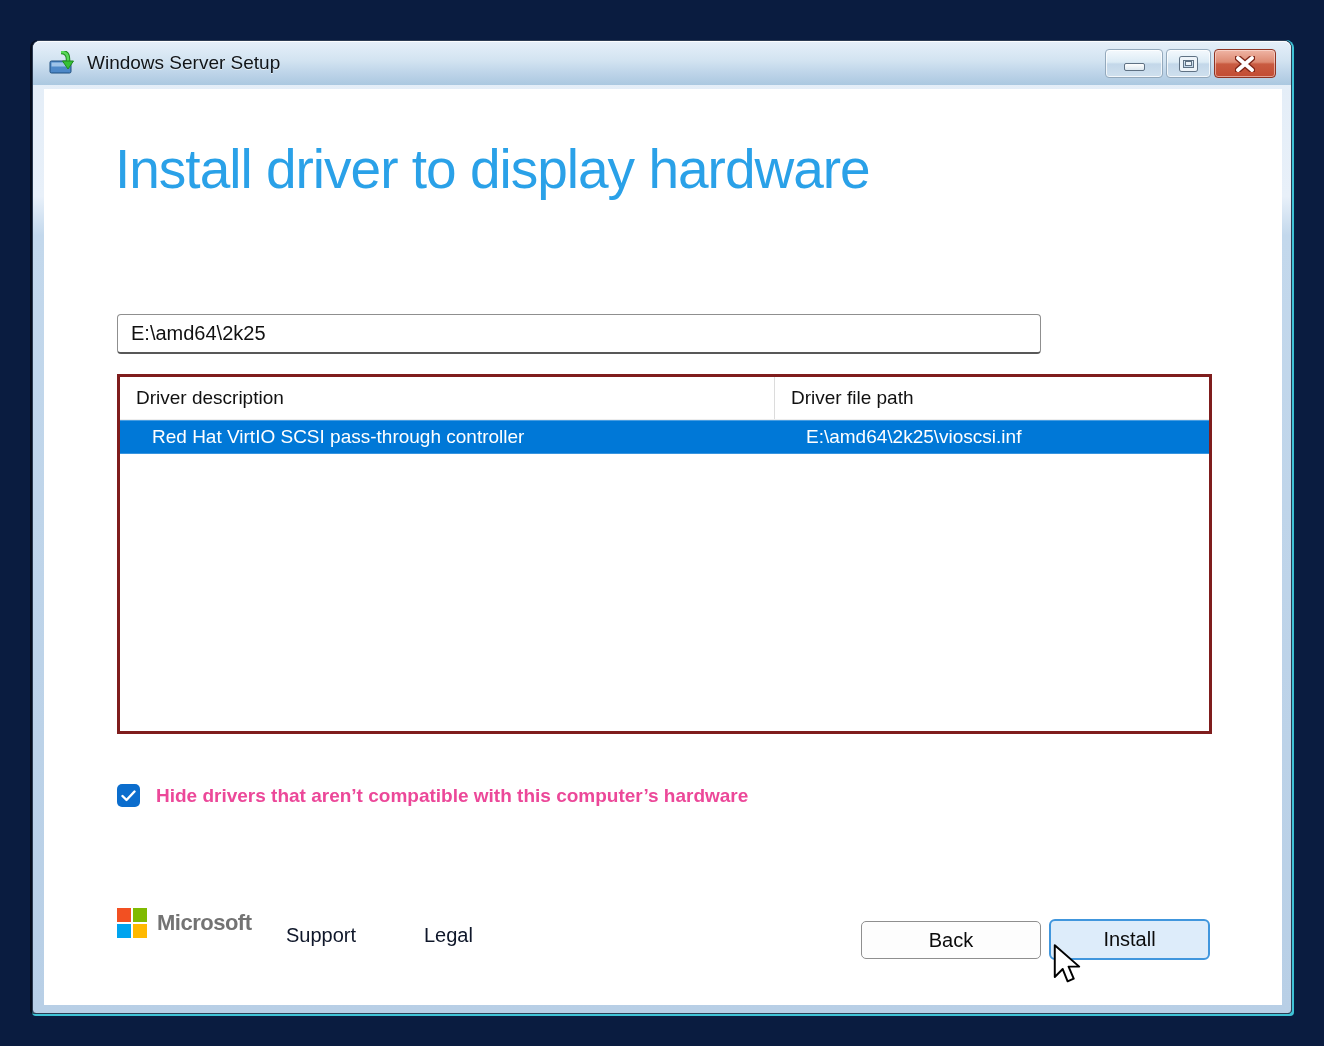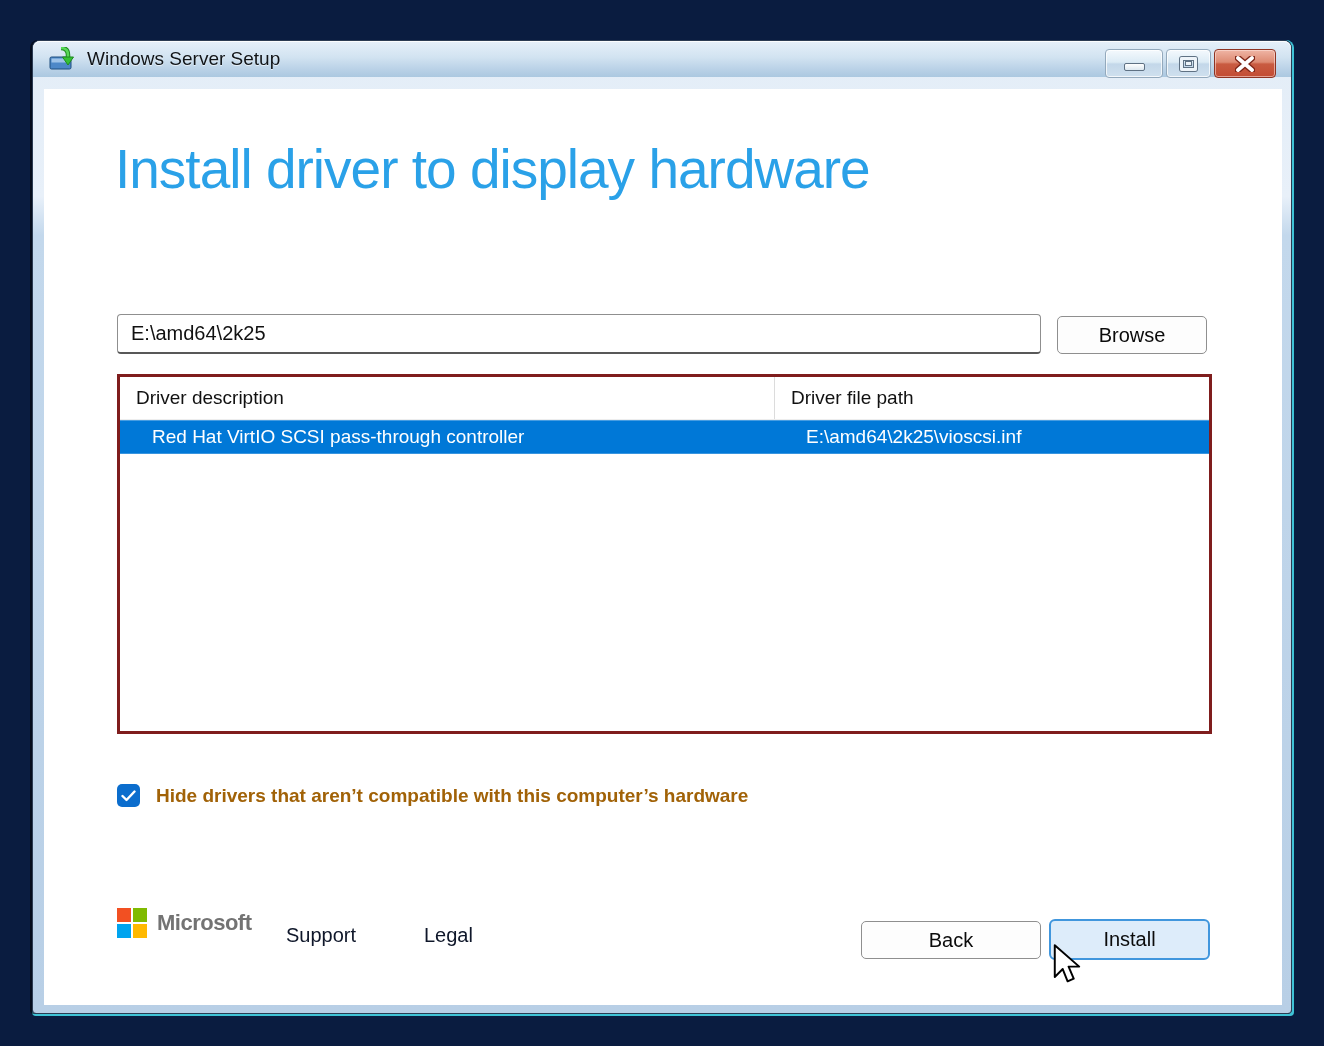--- a/index.html
+++ b/index.html
@@ -10,21 +10,21 @@
     position:relative;
   }
   .window {
     position:absolute; left:32px; top:40px; width:1260px; height:974px;
     border-radius:8px 8px 4px 4px;
     background:linear-gradient(180deg,#e3edf7 0%,#e8f0f9 16%,#c3d8ec 20%,#b8cfe6 100%);
     border:1px solid #2b3b52;
     box-shadow:-2px 0 0 rgba(0,0,0,0.55), 2px 0 0 #3fc3d6, 0 2px 0 #3fc3d6, 2px 2px 0 #3fc3d6;
   }
   .titlebar {
-    position:absolute; left:0; top:0; width:100%; height:36px;
+    position:absolute; left:0; top:0; width:100%; height:44px;
     border-radius:7px 7px 0 0;
     background:linear-gradient(180deg,#e6f0f9 0%,#d2e3f1 45%,#bcd3e8 75%,#abc8e0 100%);
     box-shadow:inset 0 1px 0 rgba(255,255,255,0.85);
     display:flex; align-items:center; padding:0 16px;
   }
   .app-icon { width:26px; height:24px; margin-right:12px; flex:0 0 auto; }
   .titlebar-text { font-size:19px; color:#101418; text-shadow:0 1px 0 rgba(255,255,255,0.6); }
   .win-controls { position:absolute; right:15px; top:8px; display:flex; gap:3px; }
   .wbtn {
     height:29px; border-radius:4px; display:flex; align-items:center; justify-content:center;
@@ -83,21 +83,21 @@
     box-shadow:inset 0 1px 0 rgba(255,255,255,0.28), inset 0 -1px 0 rgba(255,255,255,0.22);
   }
   .td { font-size:19px; display:flex; align-items:center; padding-left:32px; white-space:nowrap; overflow:hidden; }
   .td.col1 { width:654px; }
   .td.col2 { flex:1; }
   .chk-row { position:absolute; left:73px; top:695px; display:flex; align-items:center; cursor:default; }
   .checkbox {
     width:23px; height:23px; border-radius:5px; background:#0b6dcd; flex:0 0 auto;
     display:flex; align-items:center; justify-content:center;
   }
-  .chk-label { margin-left:16px; font-size:19px; font-weight:600; color:#a16207; white-space:nowrap; }
+  .chk-label { margin-left:16px; font-size:19px; font-weight:600; color:#ec4899; white-space:nowrap; }
   .footer-logo { position:absolute; left:73px; top:819px; display:flex; align-items:center; }
   .ms-squares { display:grid; grid-template-columns:14px 14px; grid-template-rows:14px 14px; gap:2px; }
   .ms-squares i { display:block; }
   .brand-text { margin-left:10px; font-size:22px; font-weight:700; letter-spacing:-0.5px; color:#737373; }
   .footer-link { position:absolute; top:835px; font-size:20px; color:#0f172a; text-decoration:none; white-space:nowrap; }
   .link-support { left:242px; }
   .link-legal { left:380px; }
   .back-btn { position:absolute; left:817px; top:832px; width:180px; height:38px; }
   .install-btn {
     position:absolute; left:1005px; top:830px; width:161px; height:41px;
@@ -136,21 +136,20 @@
         </svg>
       </div>
     </div>
   </div>
 
   <div class="content">
 
     <div class="heading">Install driver to display hardware</div>
 
     <input class="path-input" type="text" value="E:\amd64\2k25" style="">
-    <button class="btn browse-btn">Browse</button>
 
     <div class="driver-table">
       <div class="thead">
         <div class="th col1">Driver description</div>
         <div class="th col2">Driver file path</div>
       </div>
       <div class="trow selected">
         <div class="td col1">Red Hat VirtIO SCSI pass-through controller</div>
         <div class="td col2">E:\amd64\2k25\vioscsi.inf</div>
       </div>

